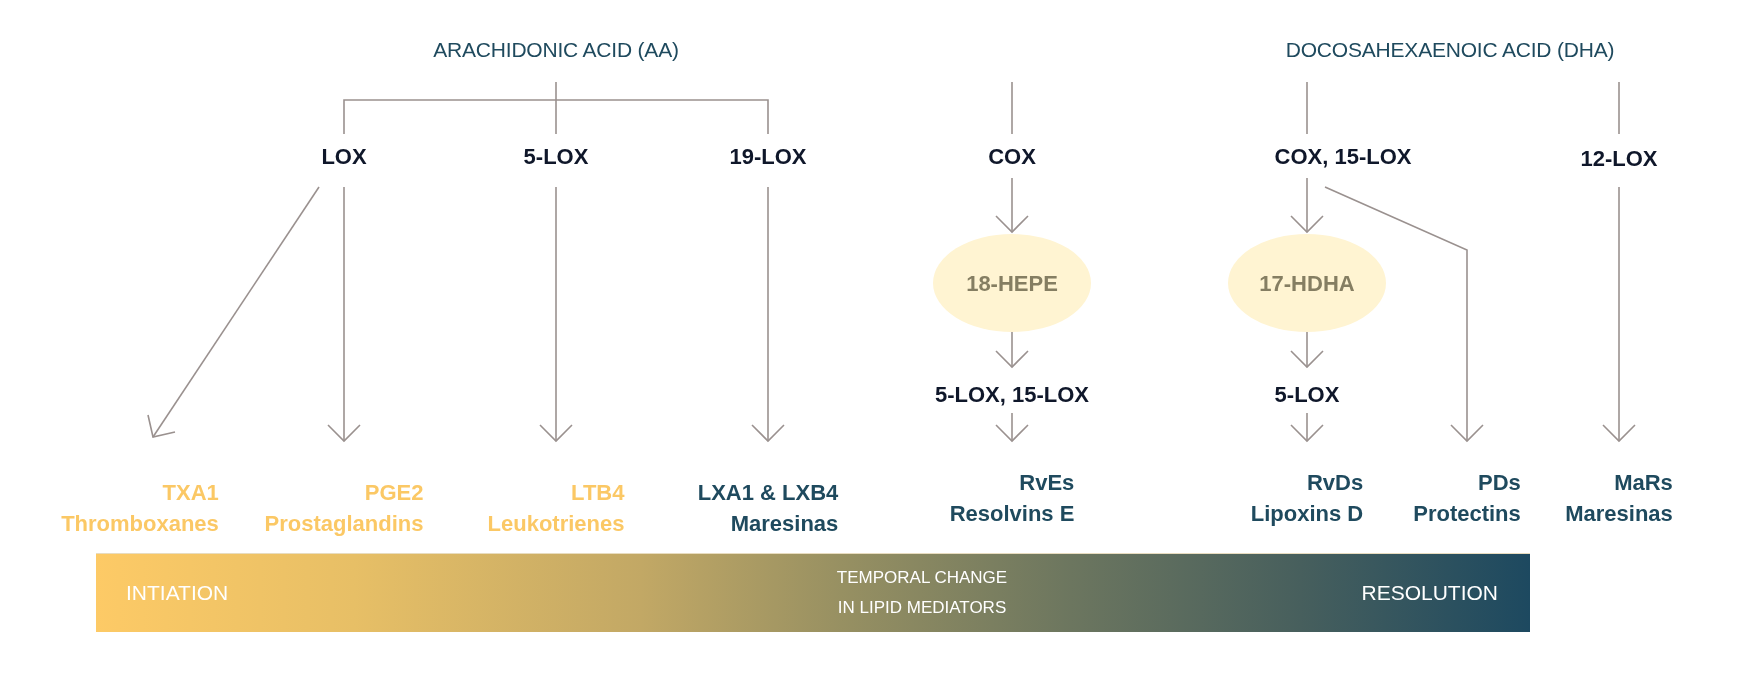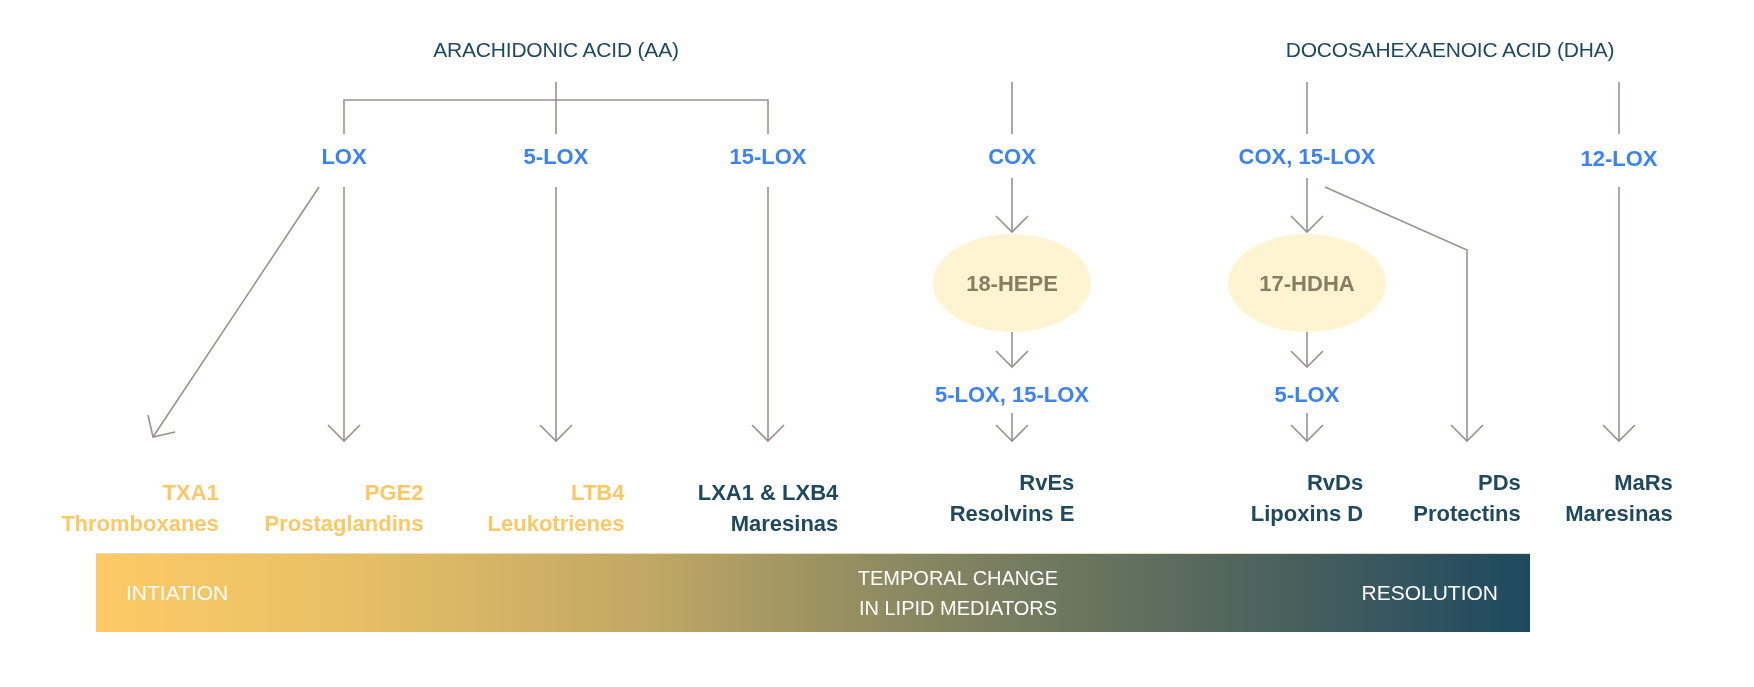--- a/index.html
+++ b/index.html
@@ -1,30 +1,30 @@
 <!DOCTYPE html>
 <html><head>
 <meta charset="utf-8">
 <style>
   html, body { margin:0; padding:0; background:#ffffff; }
   body { width:1754px; height:687px; position:relative; overflow:hidden;
          font-family:"Liberation Sans", "DejaVu Sans", sans-serif; }
   #diagram { position:absolute; left:0; top:0; width:1754px; height:687px; }
   .txt { position:absolute; transform:translate(-50%,-50%); white-space:nowrap; text-align:right; line-height:1.15; }
   .acid { font-size:21px; color:#1f4a5e; font-weight:normal; letter-spacing:-0.2px; }
-  .enz  { font-size:22px; color:#3b82f6; font-weight:bold; }
+  .enz  { font-size:22px; color:#0f172a; font-weight:bold; }
   .node { font-size:22px; font-weight:bold; color:#857e62; }
   .prod { font-size:22px; font-weight:bold; line-height:31px; }
   .prod.warm { color:#fbc865; }
   .prod.cool { color:#1f4a5e; }
   .band { position:absolute; left:96px; top:553px; width:1434px; height:78px;
           background:linear-gradient(90deg,#fdca66 0%, #e7bf66 18%, #c2a865 38%, #979062 52%, #6c765f 68%, #475f5d 84%, #1d4960 100%);
           border-top:1px solid #e8dcbf; }
   .band-txt { position:absolute; color:#ffffff; font-size:21px; transform:translateY(-50%); white-space:nowrap; }
-  .band-mid { position:absolute; color:#ffffff; font-size:20px; text-align:center; line-height:30px; transform:translate(-50%,-50%); white-space:nowrap;margin-left:36px; }
+  .band-mid { position:absolute; color:#ffffff; font-size:17px; text-align:center; line-height:30px; transform:translate(-50%,-50%); white-space:nowrap; }
   svg line, svg polyline { stroke:#9a918f; stroke-width:1.6; fill:none; }
 </style>
 </head>
 <body>
 
 <div id="diagram">
 
   <svg width="1754" height="687" style="position:absolute;left:0;top:0;">
 
     <ellipse cx="1012" cy="283" rx="79" ry="49" fill="#fff4d2"></ellipse>
@@ -67,24 +67,24 @@
     <line x1="1619" y1="82" x2="1619" y2="134"></line>
     <line x1="1619" y1="187" x2="1619" y2="441"></line>
     <polyline points="1603,425 1619,441 1635,425"></polyline>
   </svg>
 
   <div class="txt acid" style="left:556px;top:50px;">ARACHIDONIC ACID (AA)</div>
   <div class="txt acid" style="left:1450px;top:50px;">DOCOSAHEXAENOIC ACID (DHA)</div>
 
   <div class="txt enz" style="left:344px;top:157px;">LOX</div>
   <div class="txt enz" style="left:556px;top:157px;">5-LOX</div>
-  <div class="txt enz" style="left:768px;top:157px;">15-LOX</div>
+  <div class="txt enz" style="left:768px;top:157px;">19-LOX</div>
   <div class="txt enz" style="left:1012px;top:157px;">COX</div>
   <div class="txt enz" style="left:1012px;top:395px;">5-LOX, 15-LOX</div>
-  <div class="txt enz" style="left:1307px;top:157px;">COX, 15-LOX</div>
+  <div class="txt enz" style="left:1343px;top:157px;">COX, 15-LOX</div>
   <div class="txt enz" style="left:1307px;top:395px;">5-LOX</div>
   <div class="txt enz" style="left:1619px;top:159px;">12-LOX</div>
 
   <div class="txt node" style="left:1012px;top:284px;">18-HEPE</div>
   <div class="txt node" style="left:1307px;top:284px;">17-HDHA</div>
 
   <div class="txt prod warm" style="left:140px;top:508px;">
     <div>TXA1</div>
     <div>Thromboxanes</div>
   </div>

